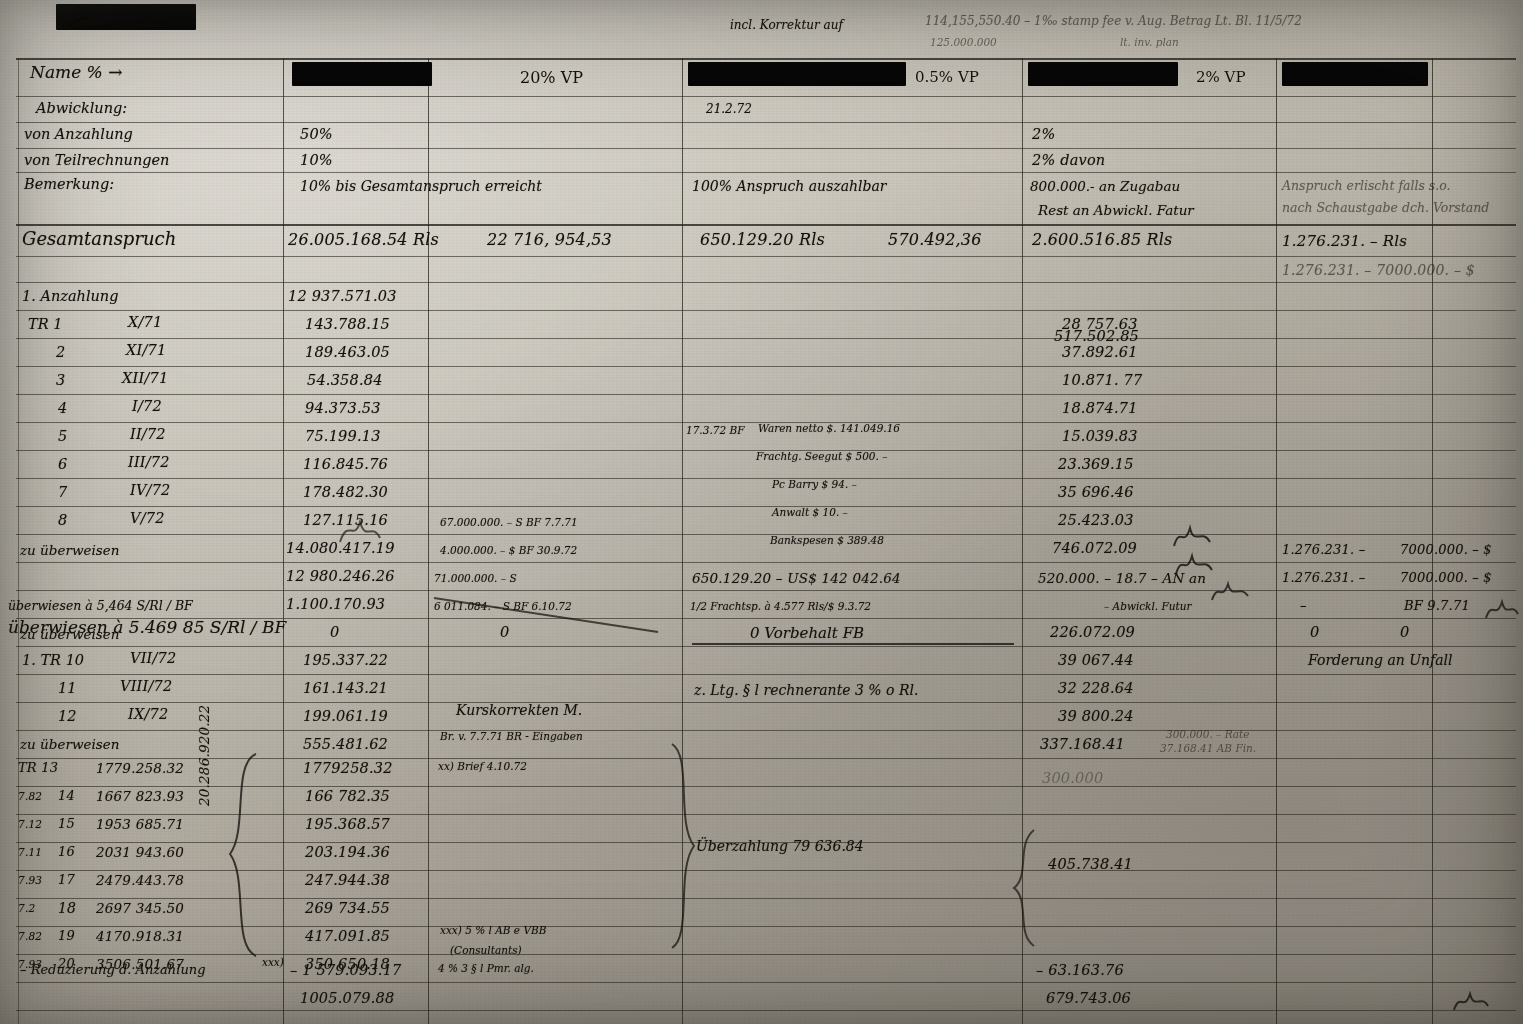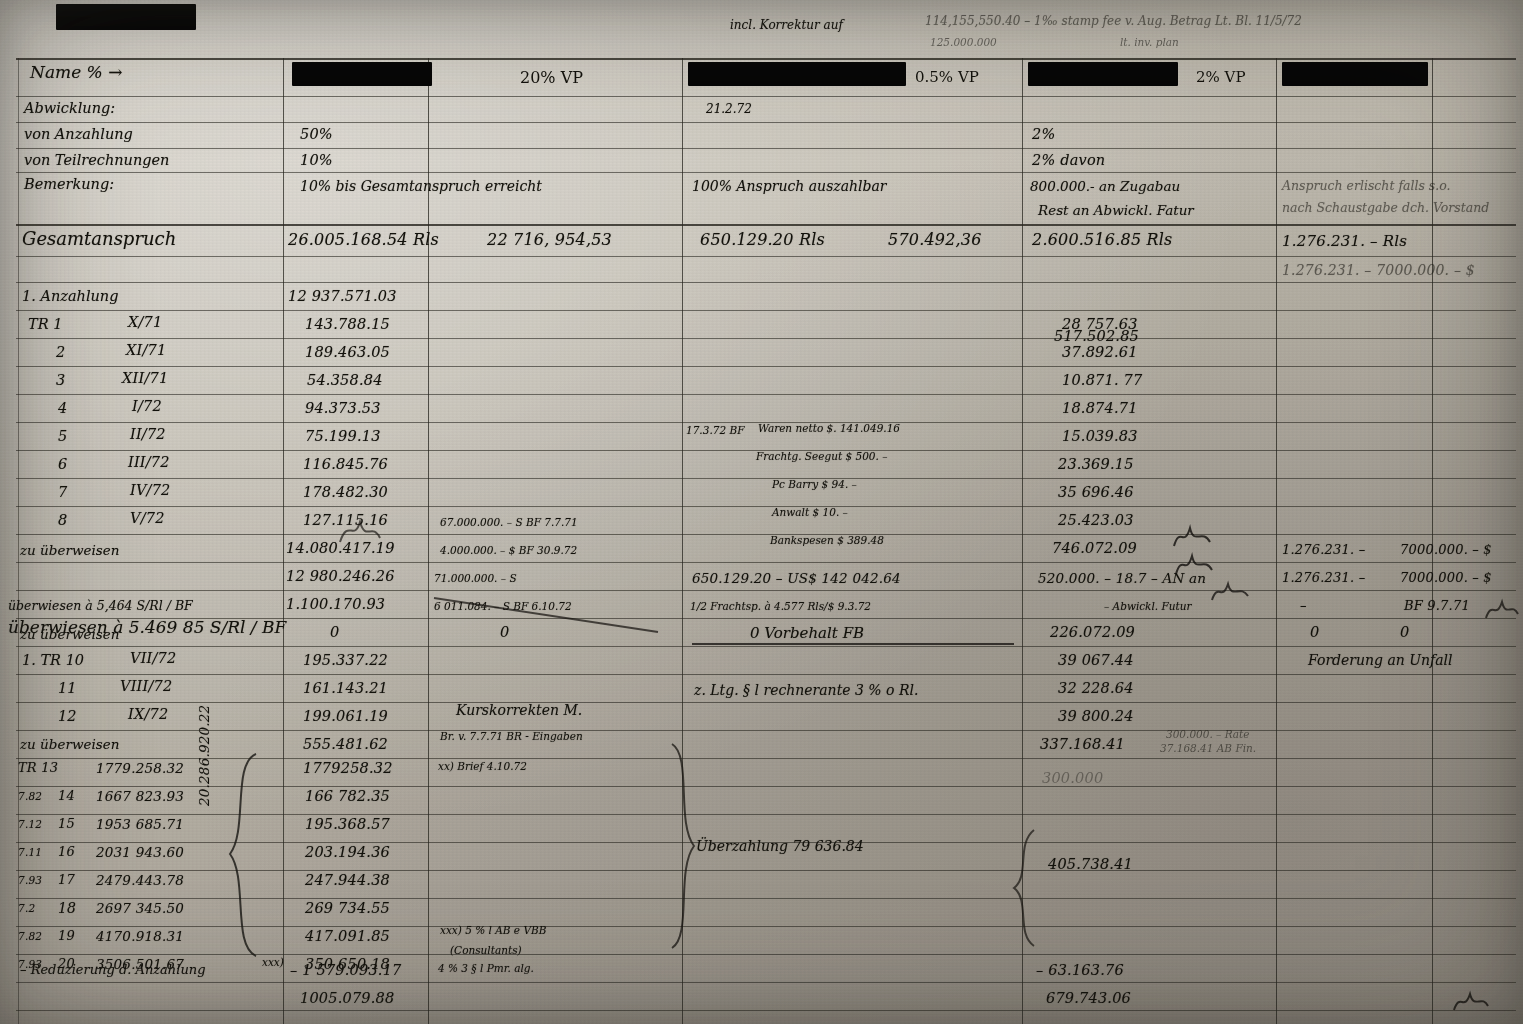--- a/index.html
+++ b/index.html
@@ -104,21 +104,21 @@
 
   <div class="cell hand mid ink" style="left:30px;top:62px;">Name %  →</div>
   <div class="blk" style="position:absolute;left:292px;top:62px;width:140px;height:24px;"></div>
   <div class="cell hand" style="left:520px;top:68px;font-size:16px;font-style:normal;">20% VP</div>
   <div class="blk" style="position:absolute;left:688px;top:62px;width:218px;height:24px;"></div>
   <div class="cell hand" style="left:915px;top:68px;font-size:15px;font-style:normal;">0.5% VP</div>
   <div class="blk" style="position:absolute;left:1028px;top:62px;width:150px;height:24px;"></div>
   <div class="cell hand" style="left:1196px;top:68px;font-size:15px;font-style:normal;">2% VP</div>
   <div class="blk" style="position:absolute;left:1282px;top:62px;width:146px;height:24px;"></div>
 
-  <div class="cell lbl ink" style="left:24px;top:100px;">Abwicklung:</div>
+  <div class="cell lbl ink" style="left:36px;top:100px;">Abwicklung:</div>
 
   <div class="cell lbl ink" style="left:24px;top:126px;">von Anzahlung</div>
   <div class="cell num ink" style="left:300px;top:126px;">50%</div>
   <div class="cell num ink" style="left:1032px;top:126px;">2%</div>
 
   <div class="cell lbl ink" style="left:24px;top:152px;">von Teilrechnungen</div>
   <div class="cell num ink" style="left:300px;top:152px;">10%</div>
   <div class="cell num ink" style="left:1032px;top:152px;">2%   davon</div>
 
   <div class="cell lbl ink" style="left:24px;top:176px;">Bemerkung:</div>

